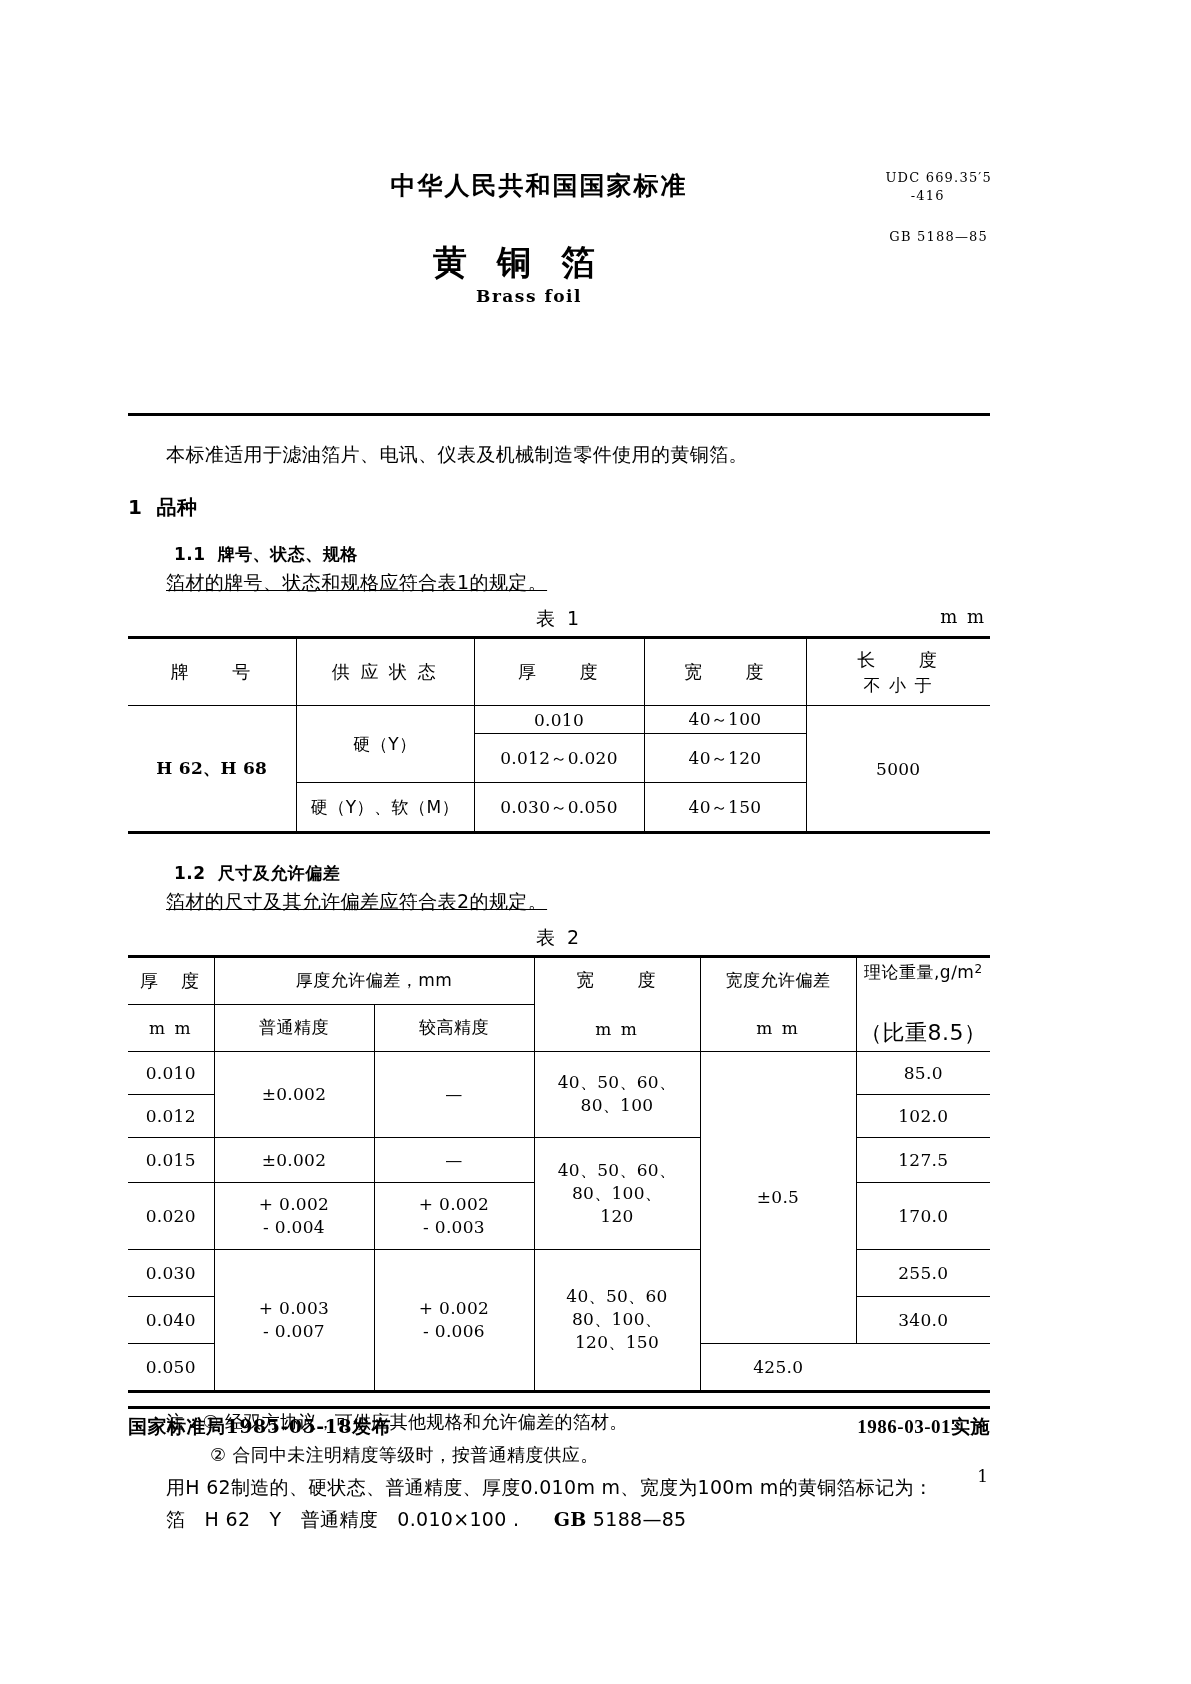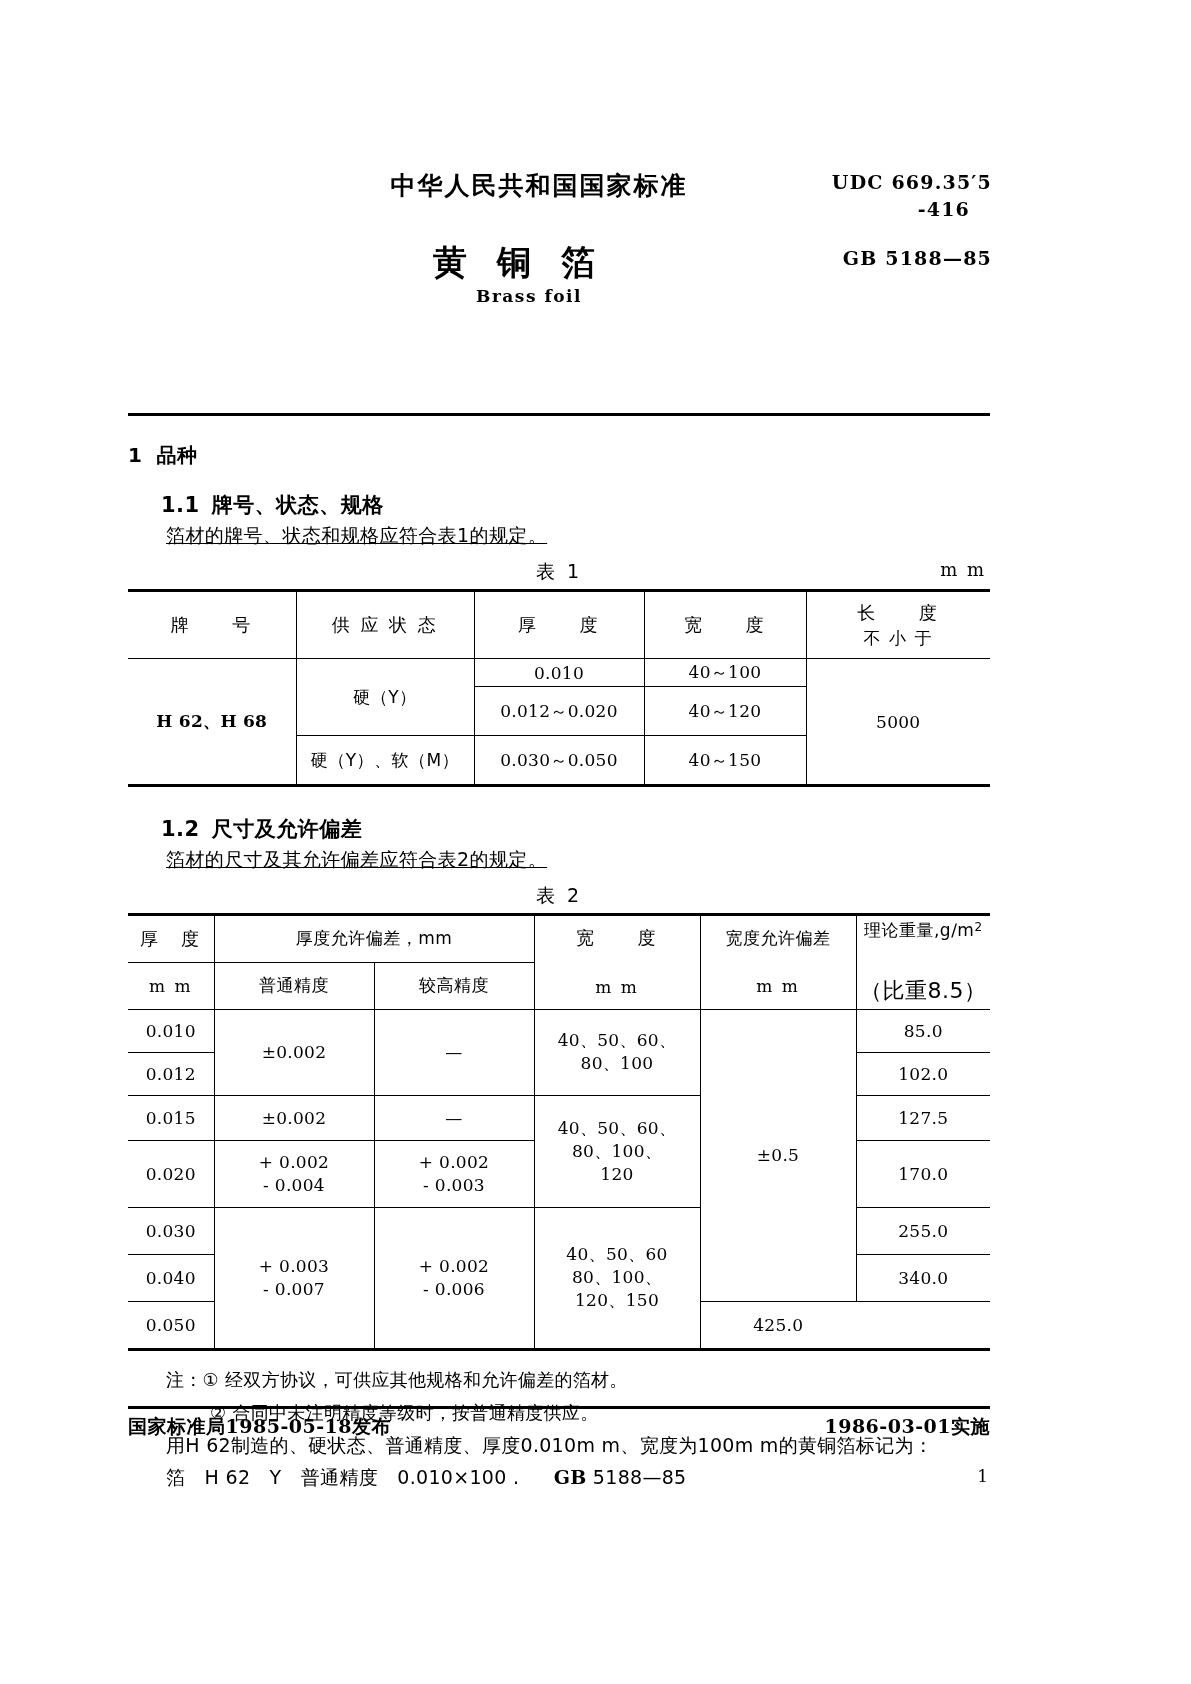--- a/index.html
+++ b/index.html
@@ -37,24 +37,24 @@
     text-align: center;
     font-size: 25px;
     font-weight: bold;
     letter-spacing: 2px;
     margin-left: -40px;
   }
   .udc-block {
     position: absolute;
     right: -2px;
     top: 155px;
-    text-align: right;
-    font-family: "DejaVu Serif", "Liberation Serif", serif;
-    font-weight: bold;
-    font-size: 19px;
+    text-align: center;
+    font-family: "DejaVu Serif", "Liberation Serif", serif;
+    font-weight: normal;
+    font-size: 13px;
     line-height: 1.42;
     letter-spacing: 1.2px;
   }
   .udc-block .line2 { padding-right: 22px; }
   .udc-block .gbno { margin-top: 22px; letter-spacing: 1.2px; }
 
   .doc-title {
     text-align: center;
     font-size: 34px;
     font-weight: bold;
@@ -86,22 +86,22 @@
   }
   .h1 {
     margin-top: 26px;
     font-size: 20px;
     font-weight: bold;
     letter-spacing: 0.5px;
   }
   .h1 .num { margin-right: 14px; }
   .h2 {
     margin-top: 22px;
-    margin-left: 33px;
-    font-size: 21px;
+    margin-left: 46px;
+    font-size: 17px;
     font-weight: bold;
     letter-spacing: 0.5px;
   }
   .h2 .num { margin-right: 12px; }
   .para {
     margin-left: 38px;
     margin-top: 6px;
     font-size: 19px;
     letter-spacing: 0.4px;
   }
@@ -201,21 +201,21 @@
     position: absolute;
     left: 0;
     top: 1400px;
     width: 862px;
     font-family: "DejaVu Serif", "Liberation Serif", serif;
     font-size: 19px;
     font-weight: bold;
     letter-spacing: 0.5px;
   }
   .footer .left { position: absolute; left: 0; top: 0; }
-  .footer .right { position: absolute; right: 0; top: 0; }
+  .footer .right { position: absolute; right: 0; top: 0; font-family: Liberation Serif, serif; }
   .pageno {
     position: absolute;
     right: 2px;
     top: 1452px;
     font-family: "DejaVu Serif", "Liberation Serif", serif;
     font-size: 17px;
   }
 </style>
 </head>
 <body>
@@ -229,20 +229,21 @@
         <div>UDC 669.35′5</div>
         <div class="line2">-416</div>
         <div class="gbno">GB 5188—85</div>
       </div>
       <div class="doc-title">黄铜箔</div>
       <div class="doc-title-en">Brass foil</div>
     </div>
 
     <div class="rule-top"></div>
 
+    <div class="scope">本标准适用于滤油箔片、电讯、仪表及机械制造零件使用的黄铜箔。</div>
 
     <div class="h1">
       <span class="num">1</span><span>品种</span>
     </div>
 
     <div class="h2">
       <span class="num">1.1</span><span>牌号、状态、规格</span>
     </div>
     <div class="para tight">箔材的牌号、状态和规格应符合表1的规定。</div>
 

